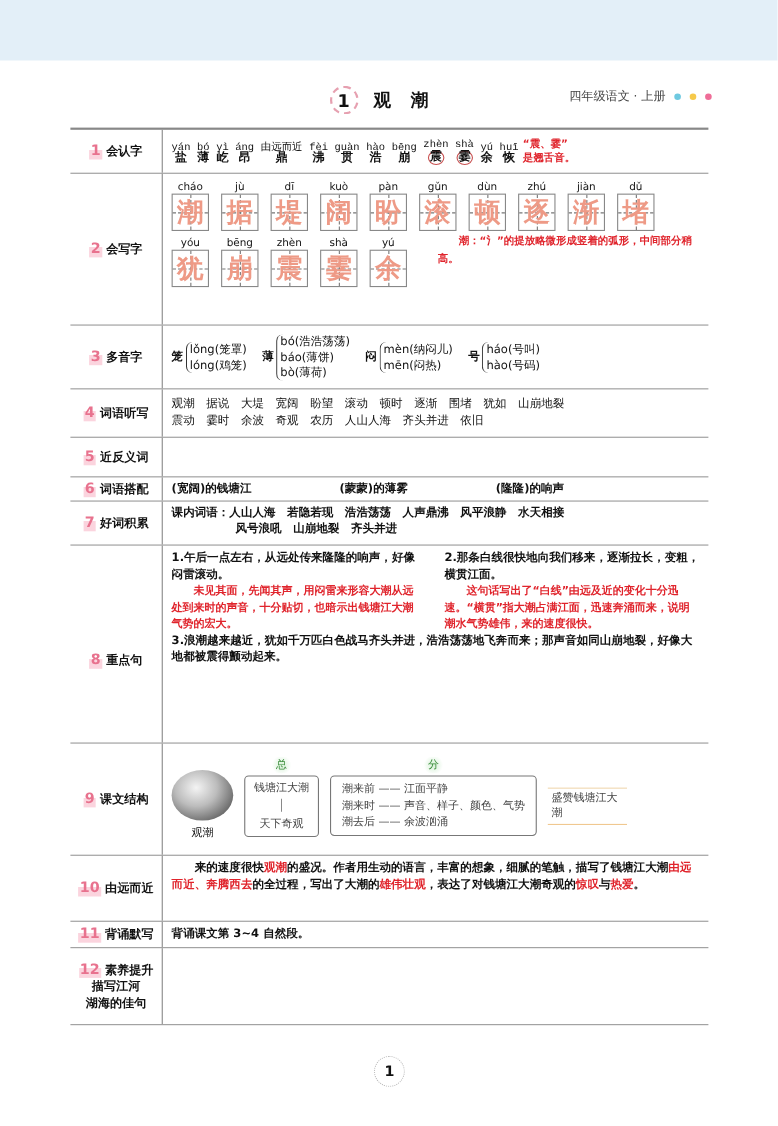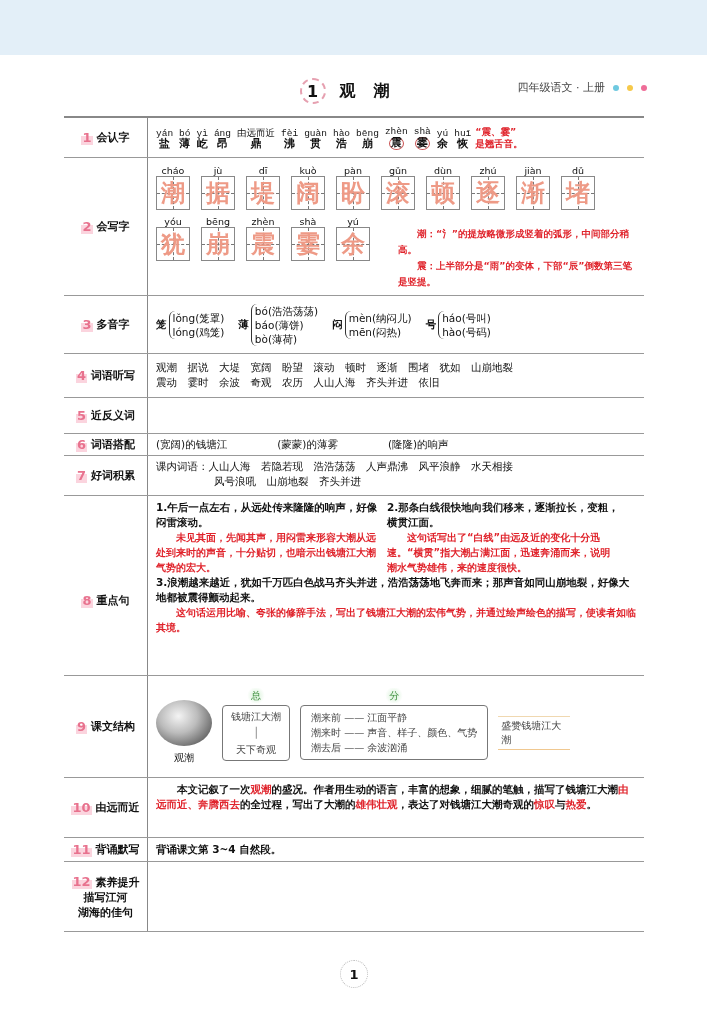--- a/index.html
+++ b/index.html
@@ -228,23 +228,22 @@
               <span>霎</span>
             </div>
           </div>
         <div class="wch">
             <span class="py">yú</span>
             <div class="box">
               <span>余</span>
             </div>
           </div>
       </div>
-      <div class="note" style="position:absolute;left:250px;top:68px;width:235px;font-size:9.5px;line-height:16px">
+      <div class="note" style="position:absolute;left:250px;top:54px;width:235px;font-size:9.5px;line-height:16px">
         <div style="text-indent:2em">潮：“氵”的提放略微形成竖着的弧形，中间部分稍高。</div>
-        <div style="text-indent:2em">震：上半部分是“雨”的变体，下部“辰”倒数第三笔是竖提。</div>
       </div>
     </div>
   </div>
 
   <div class="row" style="height:58px">
     <div class="lbl">
         <span class="num">3</span>
         <span>多音字</span>
       </div>
     <div class="cell poly">
@@ -296,56 +295,55 @@
         <span class="num">5</span>
         <span>近反义词</span>
       </div>
   </div>
 
   <div class="row" style="height:22px">
     <div class="lbl">
         <span class="num">6</span>
         <span>词语搭配</span>
       </div>
-    <div class="cell" style="font-weight:normal;display:flex;gap:50px;padding-top:3px">
+    <div class="cell" style="font-weight:bold;display:flex;gap:80px;padding-top:3px">
       <span>(宽阔)的钱塘江</span>
         <span>(蒙蒙)的薄雾</span>
         <span>(隆隆)的响声</span>
     </div>
   </div>
 
   <div class="row" style="height:40px">
     <div class="lbl">
         <span class="num">7</span>
         <span>好词积累</span>
       </div>
-    <div class="cell" style="font-weight:normal;padding-top:3px">
+    <div class="cell" style="font-weight:bold;padding-top:3px">
       <div>课内词语：人山人海　若隐若现　浩浩荡荡　人声鼎沸　风平浪静　水天相接</div>
       <div style="padding-left:58px">风号浪吼　山崩地裂　齐头并进</div>
     </div>
   </div>
 
   <div class="row" style="height:180px">
     <div class="lbl" style="padding-top:30px">
         <span class="num">8</span>
         <span>重点句</span>
       </div>
     <div class="cell" style="padding-top:4px">
-      <div style="display:flex;gap:3px">
+      <div style="display:flex;gap:20px">
         <div style="width:228px">
           <div class="sentence">1.午后一点左右，从远处传来隆隆的响声，好像闷雷滚动。</div>
           <div class="note" style="text-indent:2em">未见其面，先闻其声，用闷雷来形容大潮从远处到来时的声音，十分贴切，也暗示出钱塘江大潮气势的宏大。</div>
         </div>
         <div style="width:232px">
           <div class="sentence">2.那条白线很快地向我们移来，逐渐拉长，变粗，横贯江面。</div>
           <div class="note" style="text-indent:2em">这句话写出了“白线”由远及近的变化十分迅速。“横贯”指大潮占满江面，迅速奔涌而来，说明潮水气势雄伟，来的速度很快。</div>
         </div>
       </div>
       <div class="sentence">3.浪潮越来越近，犹如千万匹白色战马齐头并进，浩浩荡荡地飞奔而来；那声音如同山崩地裂，好像大地都被震得颤动起来。</div>
-      <div class="note" style="text-indent:2em">这句话运用比喻、夸张的修辞手法，写出了钱塘江大潮的宏伟气势，并通过绘声绘色的描写，使读者如临其境。</div>
     </div>
   </div>
 
   <div class="row" style="height:102px">
     <div class="lbl">
         <span class="num">9</span>
         <span>课文结构</span>
       </div>
     <div class="cell struct">
       <div style="display:flex;flex-direction:column;align-items:center;gap:4px">
@@ -367,21 +365,21 @@
       <div class="concl" style="width:72px">盛赞钱塘江大潮</div>
     </div>
   </div>
 
   <div class="row" style="height:60px">
     <div class="lbl">
         <span class="num">10</span>
         <span>由远而近</span>
       </div>
     <div class="cell" style="font-weight:bold;text-indent:2em;padding-top:4px">
-      <span>本文记叙了一次</span><span class="hl">观潮</span><span>的盛况。作者用生动的语言，丰富的想象，细腻的笔触，描写了钱塘江大潮</span><span class="hl">由远而近、奔腾西去</span><span>的全过程，写出了大潮的</span><span class="hl">雄伟壮观</span><span>，表达了对钱塘江大潮奇观的</span><span class="hl">惊叹</span><span>与</span><span class="hl">热爱</span><span>。</span>
+      <span>来的速度很快</span><span class="hl">观潮</span><span>的盛况。作者用生动的语言，丰富的想象，细腻的笔触，描写了钱塘江大潮</span><span class="hl">由远而近、奔腾西去</span><span>的全过程，写出了大潮的</span><span class="hl">雄伟壮观</span><span>，表达了对钱塘江大潮奇观的</span><span class="hl">惊叹</span><span>与</span><span class="hl">热爱</span><span>。</span>
     </div>
   </div>
 
   <div class="row" style="height:24px">
     <div class="lbl">
         <span class="num">11</span>
         <span>背诵默写</span>
       </div>
     <div class="cell" style="font-weight:bold;padding-top:4px">背诵课文第 3~4 自然段。</div>
   </div>

